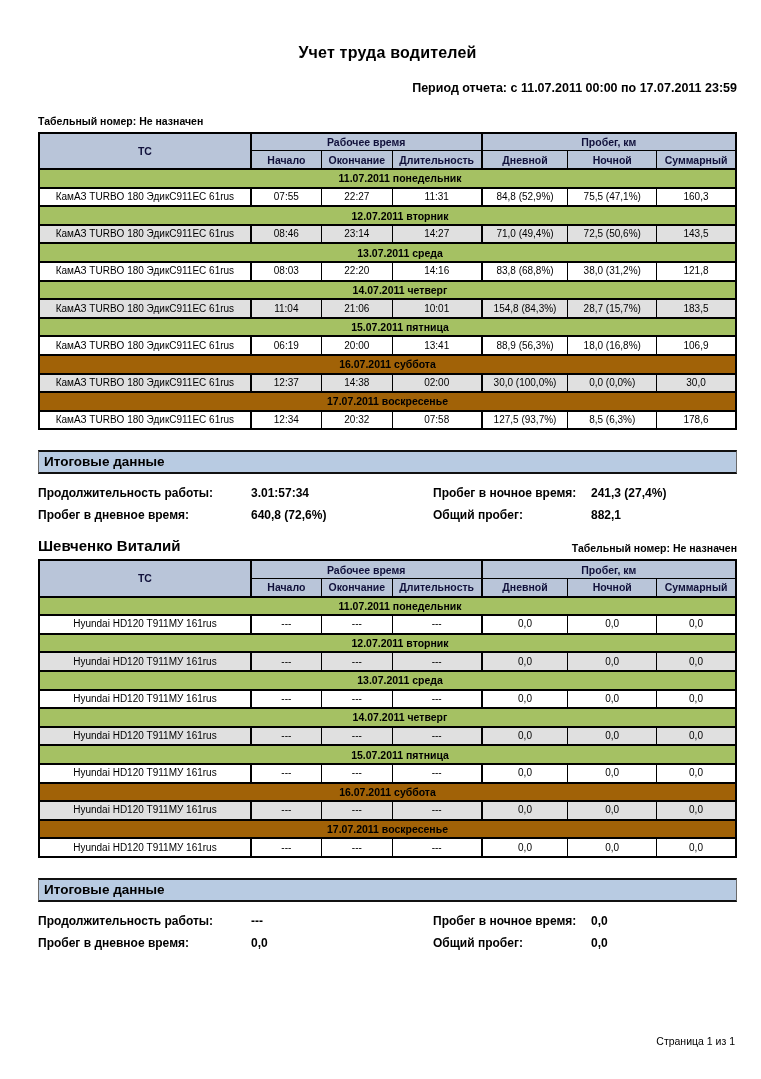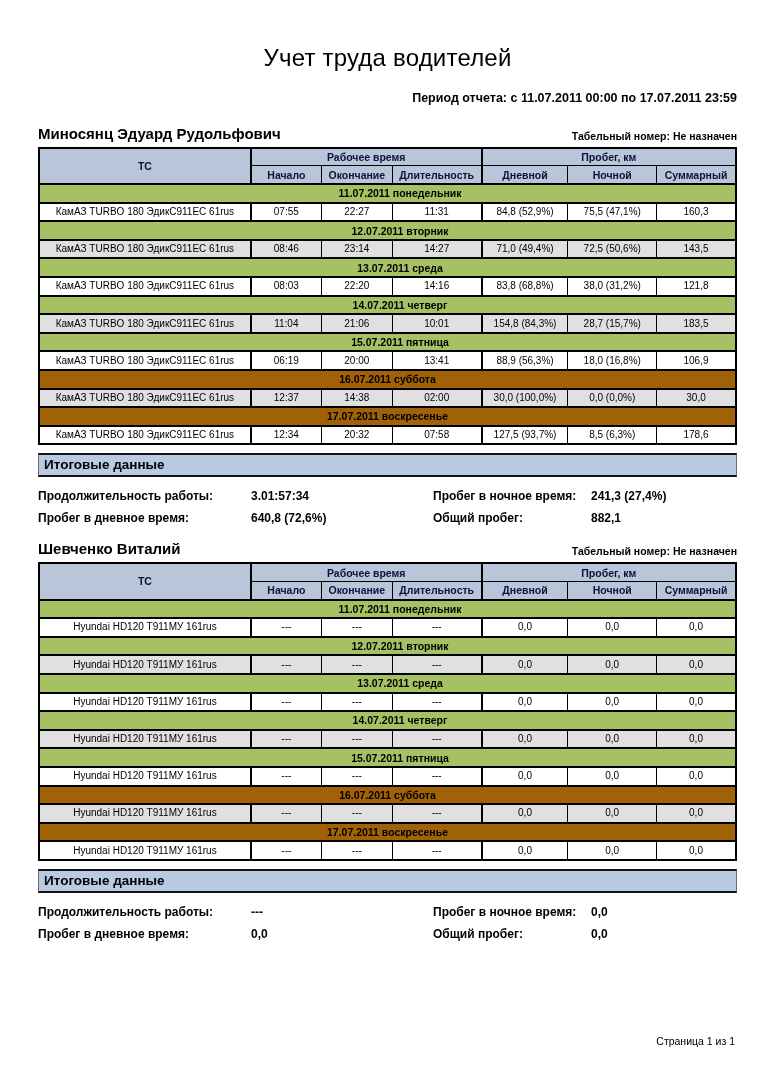--- a/index.html
+++ b/index.html
@@ -7,22 +7,22 @@
   body { font-family: "Liberation Sans", sans-serif; color: #000; }
   .page {
     position: relative;
     width: 761px;
     height: 1079px;
     background: #fff;
     padding: 44px 24px 0 38px;
     overflow: hidden;
   }
   .page-title {
-    font-size: 24px;
-    font-weight: normal;
+    font-size: 16px;
+    font-weight: bold;
     text-align: center;
     margin-bottom: 16px;
     letter-spacing: 0.2px;
   }
   .period-line {
     font-size: 12.5px;
     font-weight: bold;
     text-align: right;
     line-height: 1.75;
   }
@@ -64,21 +64,21 @@
     font-weight: bold;
     font-size: 10.5px;
     border-top: 2px solid #000;
     border-bottom: 2px solid #000;
   }
   tr.date-row.weekday td { background: #a5c163; padding-left: 28px; }
   tr.date-row.weekend td { background: #a16207; }
   tr.vehicle-row.alt td  { background: #e0e0e0; }
 
   .summary-bar {
-    margin-top: 8px;
+    margin-top: 20px;
     background: #b8cbe2;
     border: 1px solid #6a6a6a;
     border-top: 2px solid #111;
     border-bottom: 2px solid #111;
     font-size: 13.5px;
     font-weight: bold;
     padding: 2px 5px 3px 5px;
   }
   .summary-grid {
     display: grid;
@@ -99,21 +99,20 @@
 </head>
 <body>
 
 <div class="page">
   <h1 class="page-title">Учет труда водителей</h1>
   <div class="period-line">Период отчета: с 11.07.2011 00:00 по 17.07.2011 23:59</div>
 
   <div id="drivers">
   <section class="driver-section">
     <div class="driver-head">
-      <span class="driver-name">Миносянц Эдуард Рудольфович</span>
       <span class="tab-number">Табельный номер: Не назначен</span>
     </div>
     <table class="report-table">
       <colgroup>
         <col style="width:30.4%">
             <col style="width:10.1%">
             <col style="width:10.2%">
         <col style="width:12.8%">
             <col style="width:12.4%">
             <col style="width:12.7%">

